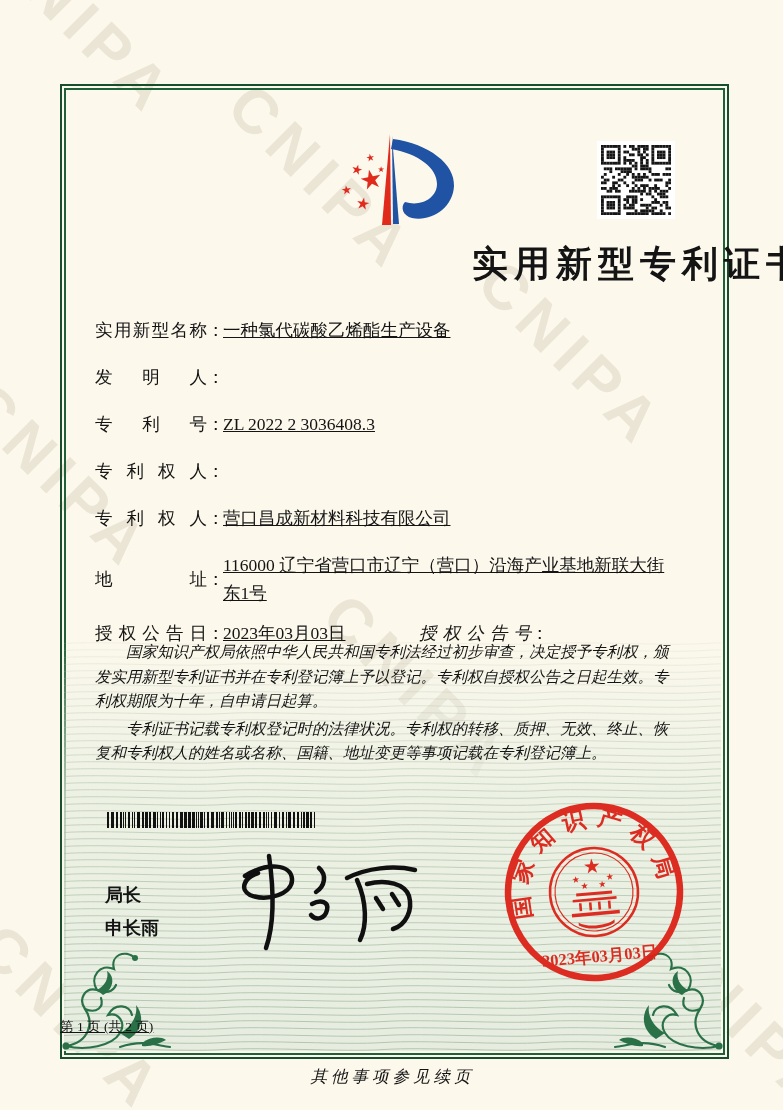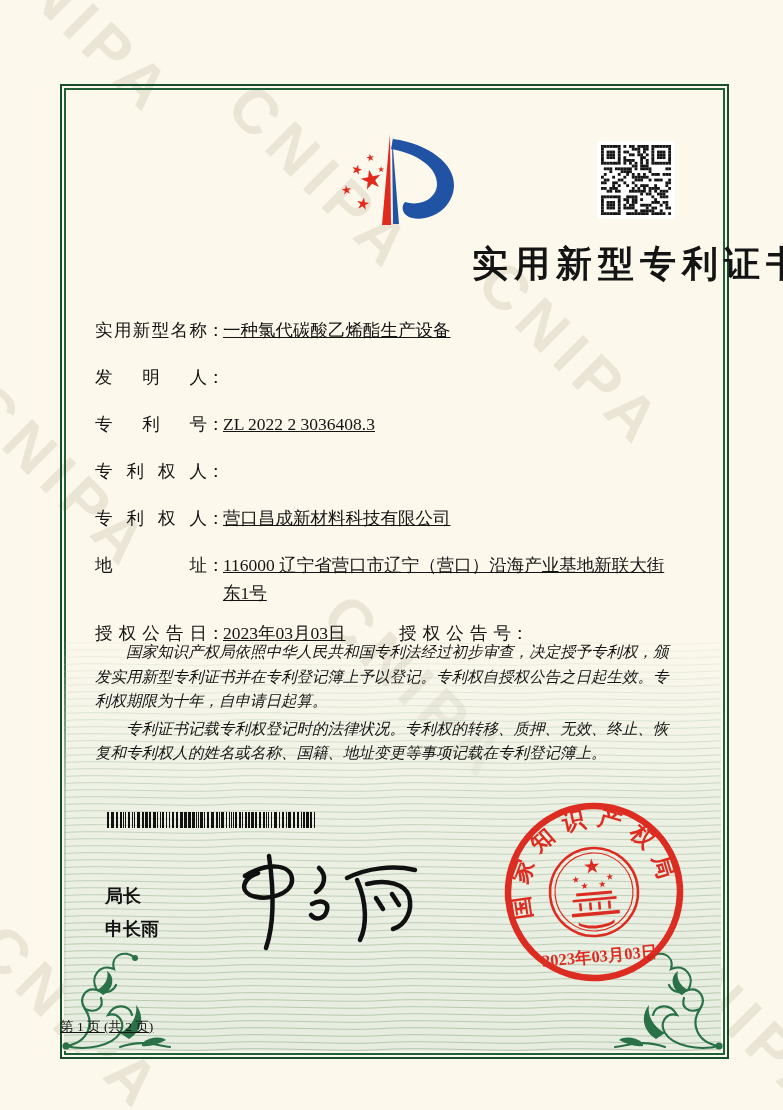--- a/index.html
+++ b/index.html
@@ -18,38 +18,38 @@
 
   .abs{position:absolute;}
 
   .cert-no{left:100px;top:127px;font-size:17px;letter-spacing:3px;}
 
   .title{left:60px;top:240px;width:748px;text-align:right;font-size:36px;font-weight:bold;
          letter-spacing:6px;}
 
   
   .fields{left:95px;top:316px;width:578px;font-size:17.5px;}
-  .frow{display:flex;line-height:28px;margin-bottom:19px;align-items:flex-start;}
+  .frow{display:flex;line-height:28px;margin-bottom:19px;align-items:center;}
   .frow.tight{margin-bottom:12px;}
   .flabel{width:112px;text-align:justify;text-align-last:justify;flex:0 0 112px;}
   .fcolon{width:16px;flex:0 0 16px;text-align:center;}
   .fvalue{flex:1;text-decoration:underline;}
   .fvalue.fixed{flex:0 0 166px;}
-  .flabel.second{margin-left:10px;}
+  .flabel.second{margin-left:30px;font-style:italic;}
 
   
   .paras{left:95px;top:640px;width:580px;font-size:15.5px;line-height:24.5px;
          font-style:italic;}
   .paras p{margin:0 0 3px 0;text-indent:2em;}
 
   
   .barcode{left:107px;top:812px;}
 
   
-  .signer{left:105px;top:880px;font-family:Liberation Sans, sans-serif;
+  .signer{left:105px;top:880px;font-family:Liberation Mono, monospace;
           font-weight:bold;font-size:18px;line-height:33px;}
 
   .signature{left:215px;top:842px;}
 
   
   .seal{left:503px;top:801px;transform:rotate(-5deg);opacity:.95;}
 
   .page-number{left:60px;top:1018px;width:697px;text-align:left;font-size:13.5px;text-decoration:underline;}
 
   .note{left:60px;top:1066px;width:665px;text-align:center;font-size:16.5px;font-style:italic;
@@ -620,14 +620,15 @@
       <rect x="85" y="101" width="2.6" height="8"></rect>
       <rect x="94" y="101" width="2.6" height="8"></rect>
       <rect x="104" y="101" width="2.6" height="8"></rect>
       <rect x="67" y="111" width="48" height="3.4"></rect>
       <path d="M73 120 C80 126 102 126 109 120 L109 123 C101 129 81 129 73 123 Z"></path>
     </g>
     <text x="91" y="161" text-anchor="middle" font-size="16.5" font-weight="bold" fill="#dd2318" font-family="'Liberation Serif','DejaVu Serif',serif">2023年03月03日</text>
   </svg>
 
   <div class="abs page-number">第 1 页 (共 2 页)</div>
+  <div class="abs note">其他事项参见续页</div>
 
 </div>
 
 </body></html>

